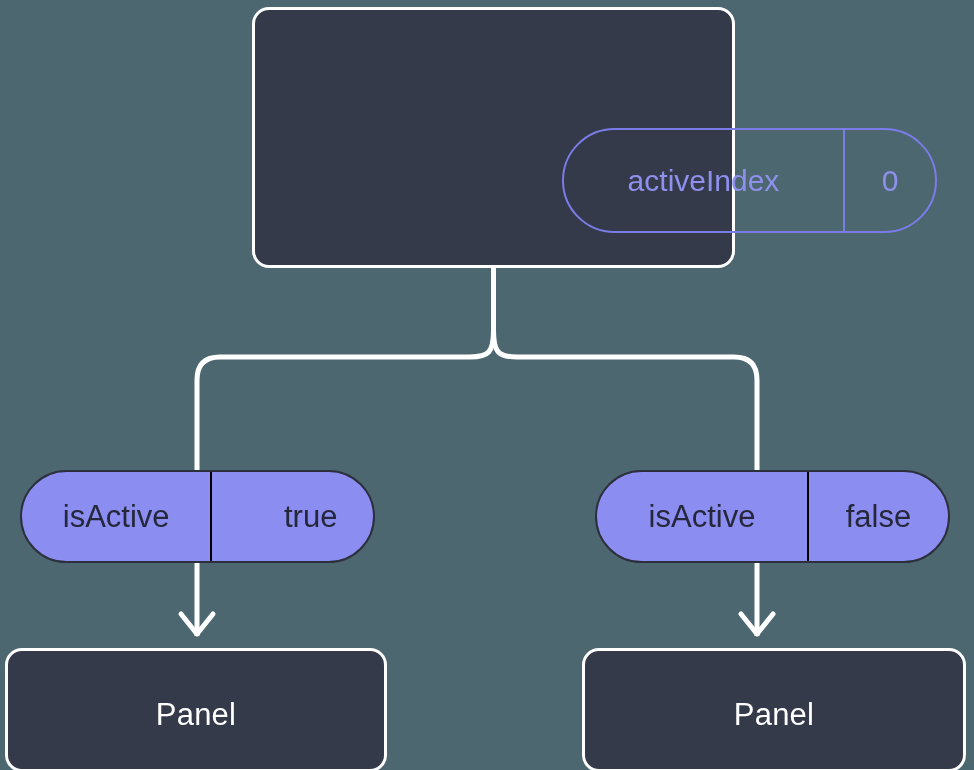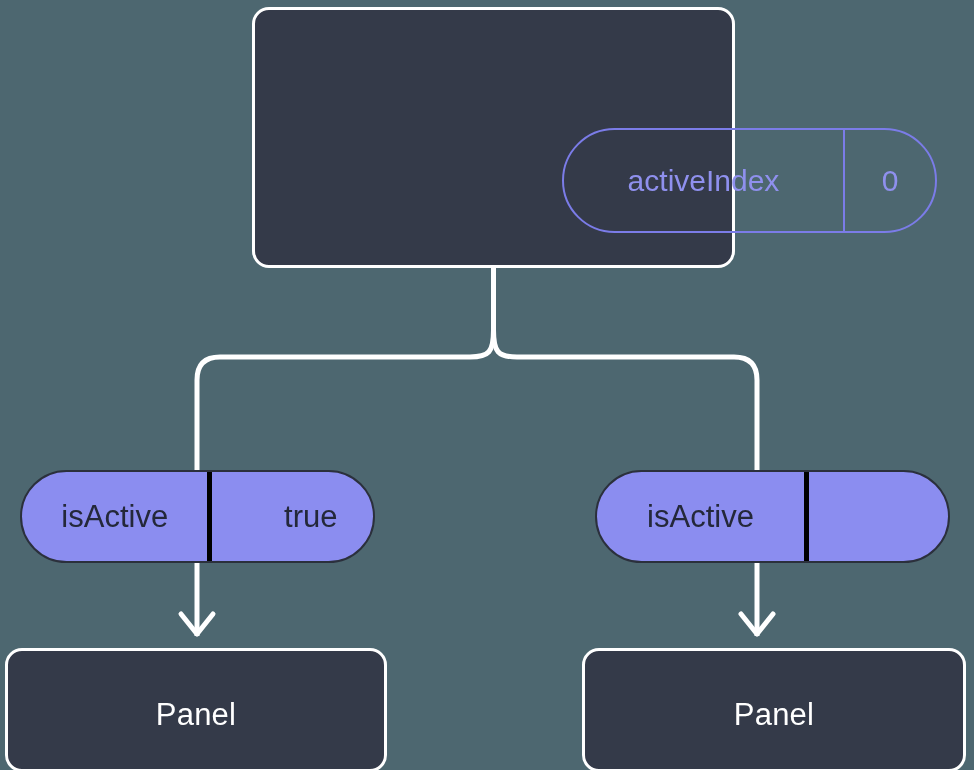--- a/index.html
+++ b/index.html
@@ -104,21 +104,21 @@
     font-size: 30px;
   }
 
   
   .pill-filled {
     background: #8b8df0;
     border: 2px solid #2b303c;
     border-radius: 999px;
   }
   .pill-filled .pill-key {
-    border-right: 5px solid #000000;
+    border-right: 2px solid #000000;
     color: #24283a;
     font-size: 31px;
   }
   .pill-filled .pill-val {
     color: #24283a;
     font-size: 31px;
   }
 
   #activeindex-pill {
     left: 307px;
@@ -192,19 +192,20 @@
     <div class="pill-key">isActive</div>
     <div class="pill-val">true</div>
   </div>
 
   <div class="node-box panel-node" id="panel-left-node">
     <div class="node-title">Panel</div>
   </div>
 
   <div class="pill pill-filled" id="isactive-pill-right">
     <div class="pill-key">isActive</div>
+    <div class="pill-val">false</div>
   </div>
 
   <div class="node-box panel-node" id="panel-right-node">
     <div class="node-title">Panel</div>
   </div>
 
 </div>
 
 </body></html>

